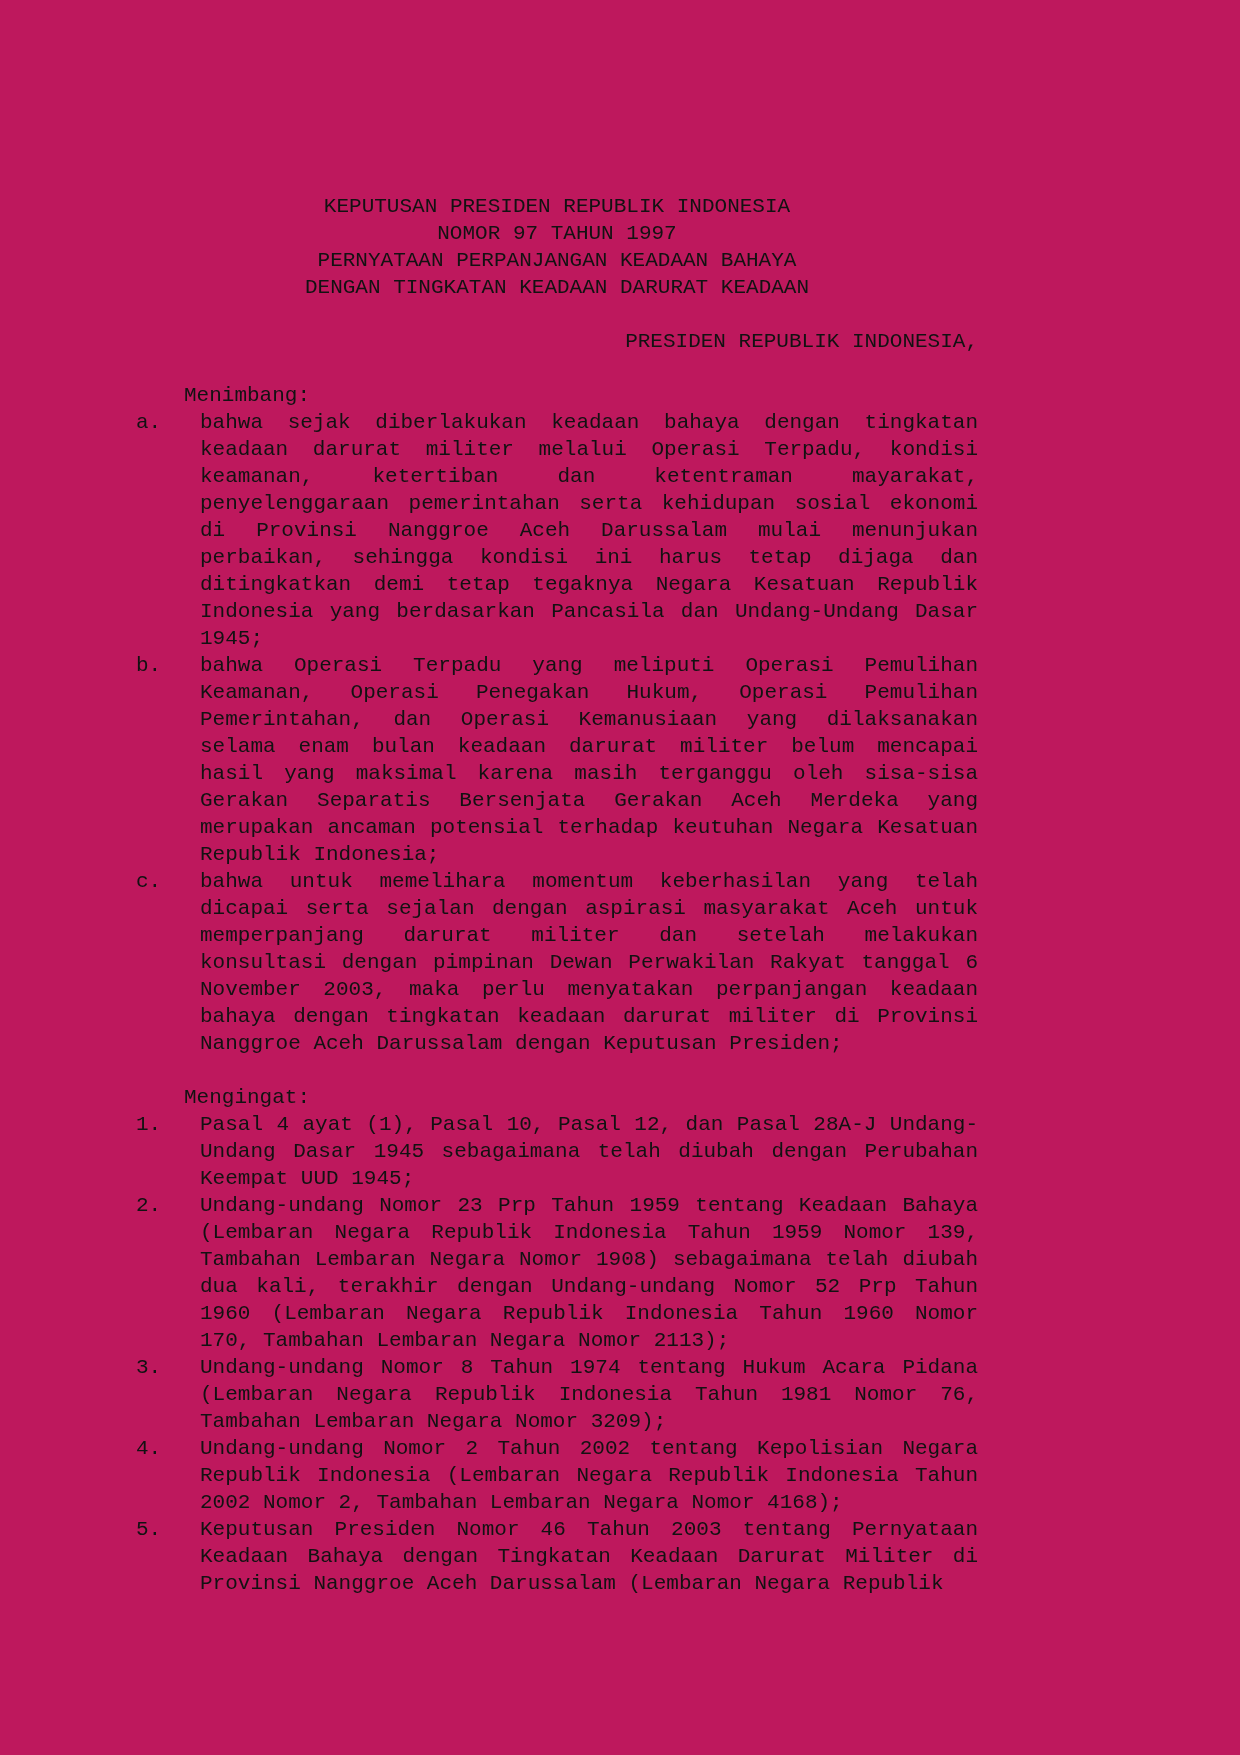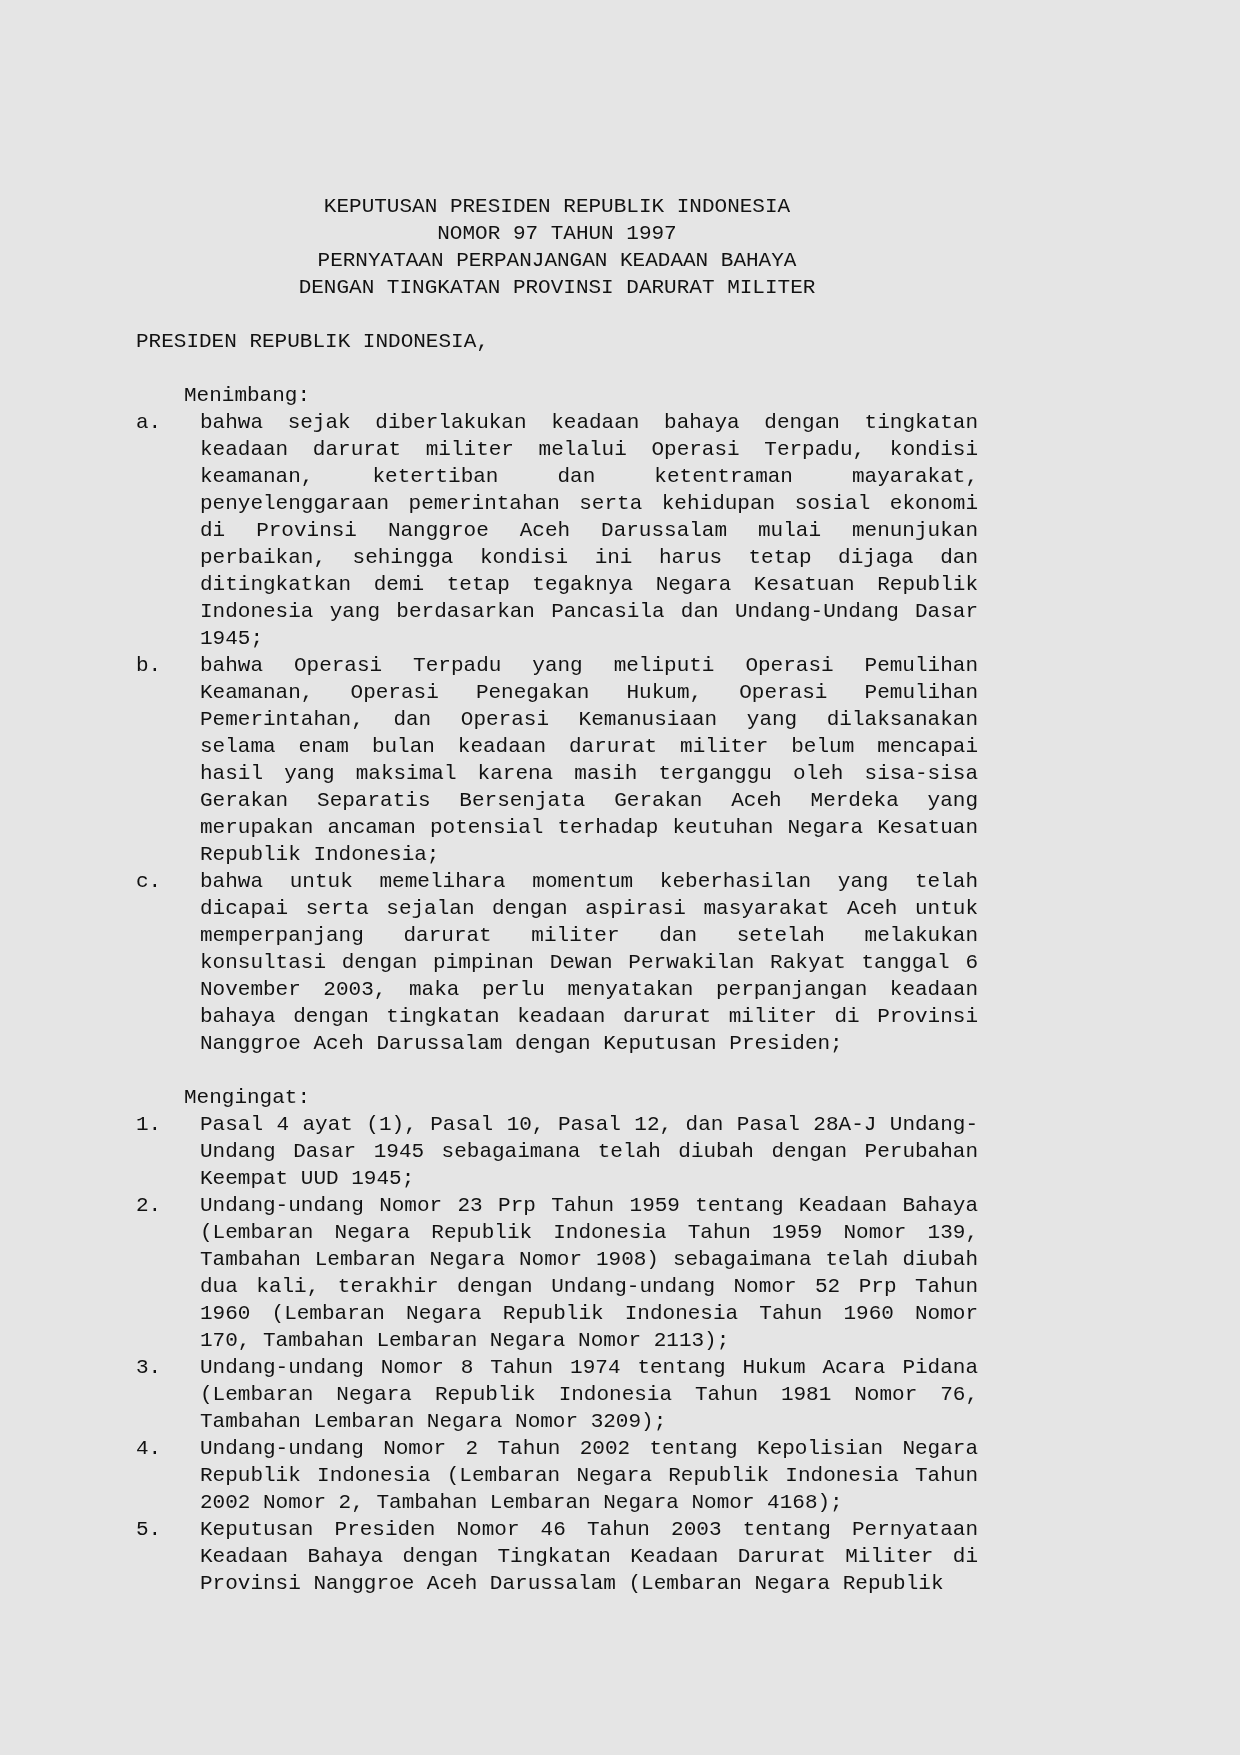--- a/index.html
+++ b/index.html
@@ -15,30 +15,30 @@
     line-height: 27px;
     color: #121212;
     -webkit-font-smoothing: antialiased;
   }
   .page {
     box-sizing: border-box;
     width: 1240px;
     min-height: 1755px;
     padding: 193px 262px 40px 136px;
     overflow: hidden;
-    background: #e5e5e5;
+    background: #be185d;
   }
   .title-block {
     text-align: center;
   }
   .title-line {
     white-space: nowrap;
   }
   .issuer-line {
-    text-align: left;
+    text-align: right;
     margin-top: 27px;
   }
   .section {
     margin-top: 27px;
   }
   .section-label {
     text-align: left;
     margin-left: 48px;
   }
   .item {
@@ -57,21 +57,21 @@
 </style>
 </head>
 <body>
 
 <div class="page">
 
   <div class="title-block">
     <div class="title-line">KEPUTUSAN PRESIDEN REPUBLIK INDONESIA</div>
     <div class="title-line">NOMOR 97 TAHUN 1997</div>
     <div class="title-line">PERNYATAAN PERPANJANGAN KEADAAN BAHAYA</div>
-    <div class="title-line">DENGAN TINGKATAN PROVINSI DARURAT MILITER</div>
+    <div class="title-line">DENGAN TINGKATAN KEADAAN DARURAT KEADAAN</div>
   </div>
 
   <div class="issuer-line">PRESIDEN REPUBLIK INDONESIA,</div>
 
   <div class="section">
     <div class="section-label">Menimbang:</div>
 
     <div class="item">
       <div class="marker">a.</div>
       <div class="text">bahwa sejak diberlakukan keadaan bahaya dengan tingkatan keadaan darurat militer melalui Operasi Terpadu, kondisi keamanan, ketertiban dan ketentraman mayarakat, penyelenggaraan pemerintahan serta kehidupan sosial ekonomi di Provinsi Nanggroe Aceh Darussalam mulai menunjukan perbaikan, sehingga kondisi ini harus tetap dijaga dan ditingkatkan demi tetap tegaknya Negara Kesatuan Republik Indonesia yang berdasarkan Pancasila dan Undang-Undang Dasar 1945;</div>

